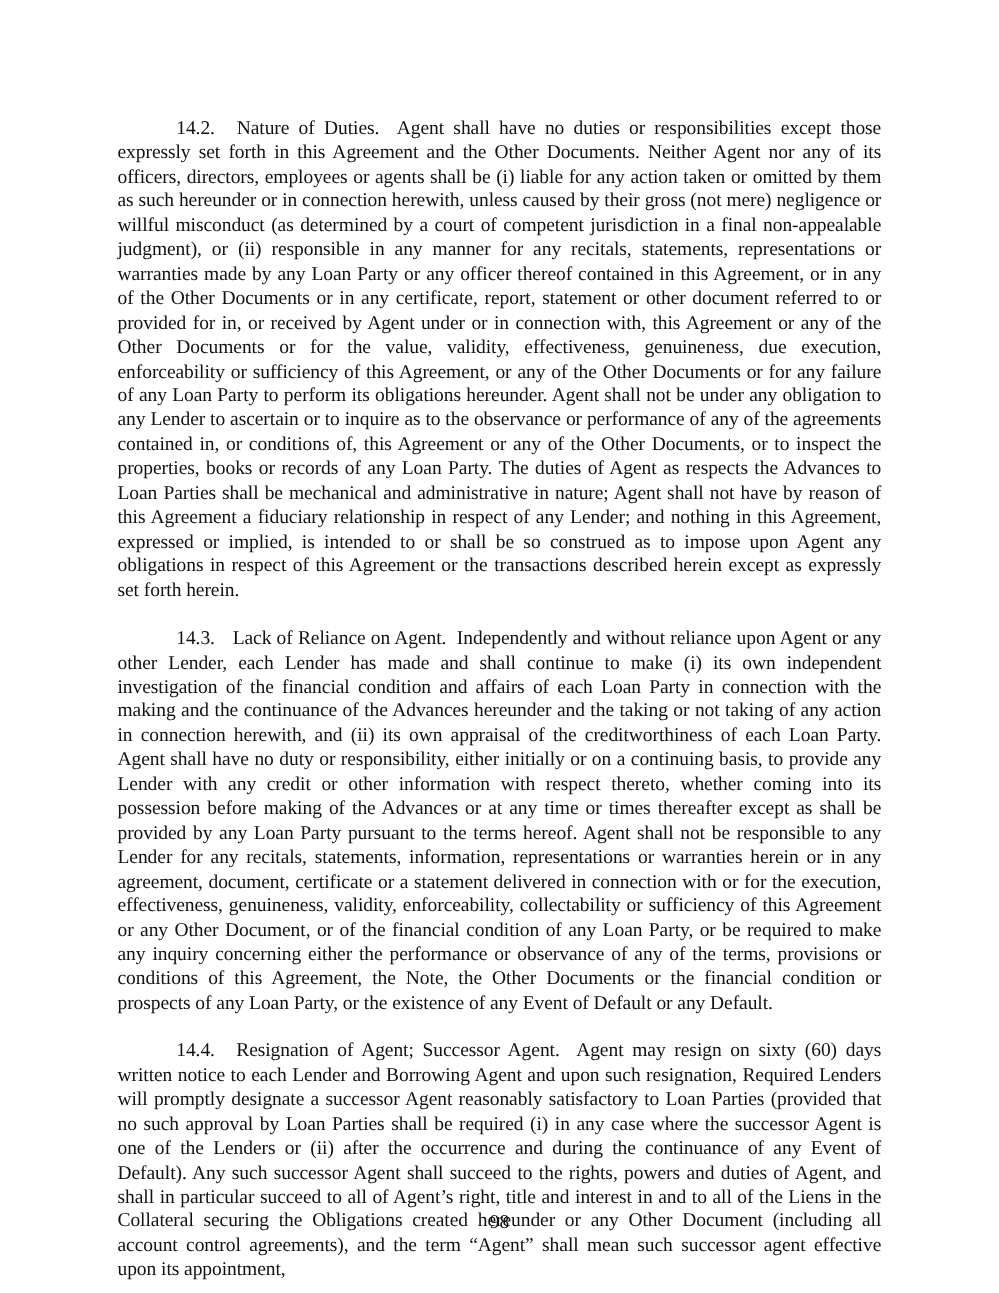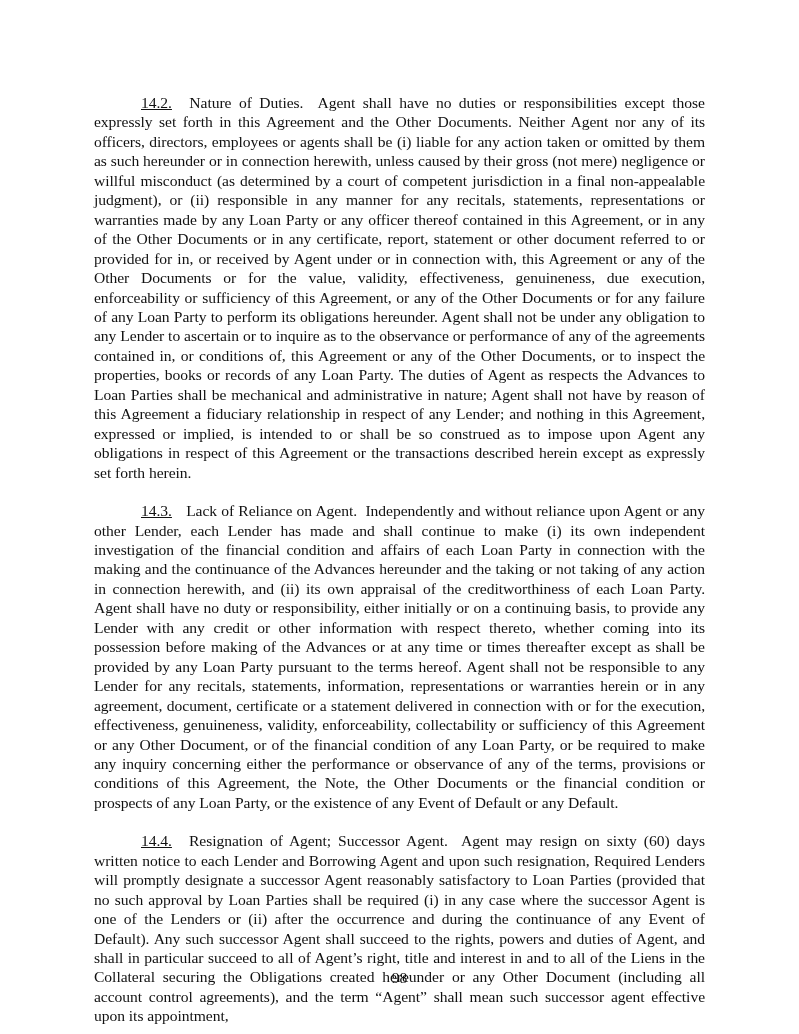--- a/index.html
+++ b/index.html
@@ -24,21 +24,20 @@
     .para {
       margin: 0 0 19px 0;
       font-size: 15.6px;
       line-height: 19.45px;
       text-align: justify;
       text-indent: 47px;
       letter-spacing: -0.05px;
     }
     .num {
       margin-right: 10px;
-      text-decoration: underline;
     }
     .heading {
       text-underline-offset: 2px;
       text-decoration-thickness: 1px;
     }
     .page-number {
       position: absolute;
       left: 0;
       width: 799px;
       top: 968px;

